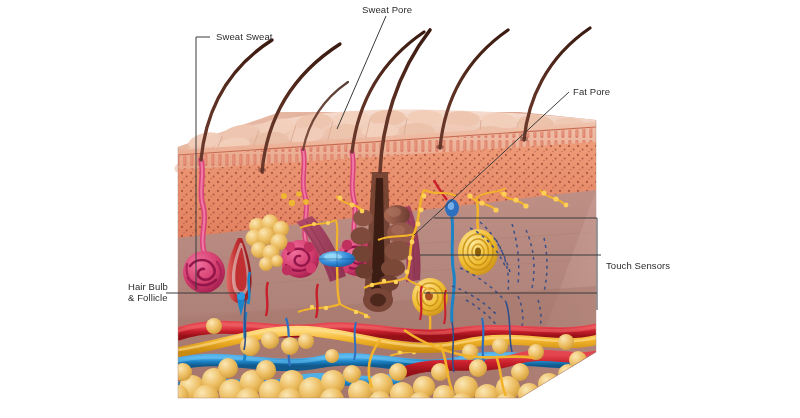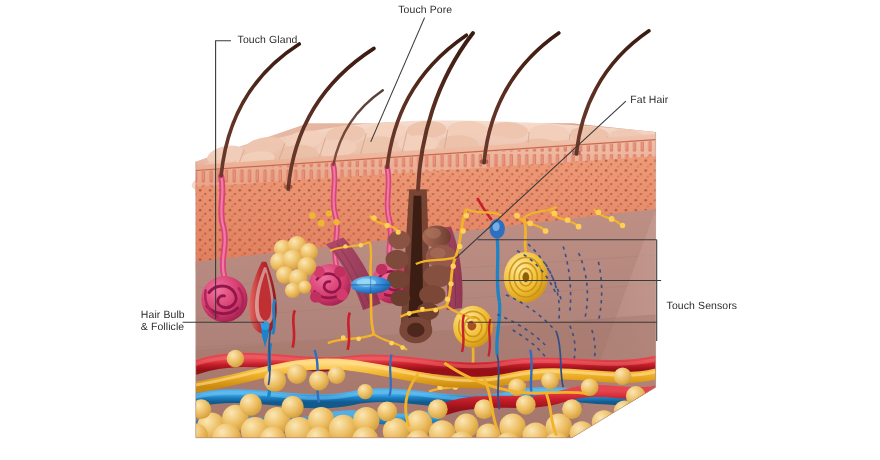--- a/index.html
+++ b/index.html
@@ -599,20 +599,20 @@
       <path d="M597,218 L597,310"></path>
       <path d="M597,218 L434,218"></path>
       <path d="M597,255 L420,255"></path>
       <path d="M597,293 L424,293"></path>
       <path d="M597,255 L601,255"></path>
     </g>
   </g>
 
 </svg>
 
-<div class="lbl" style="left:216px;top:31px;">Touch Gland</div>
-<div class="lbl" style="left:362px;top:4px;">Touch Pore</div>
-<div class="lbl" style="left:573px;top:86px;">Fat Hair</div>
-<div class="lbl" style="left:606px;top:260px;margin-top:13px;">Touch Sensors</div>
+<div class="lbl" style="left:216px;top:31px;">Sweat Sweat</div>
+<div class="lbl" style="left:362px;top:4px;">Sweat Pore</div>
+<div class="lbl" style="left:573px;top:86px;">Fat Pore</div>
+<div class="lbl" style="left:606px;top:260px;">Touch Sensors</div>
 <div class="lbl" style="left:128px;top:281px;">Hair Bulb
 &amp; Follicle</div>
 
 </div>
 
 </body></html>

